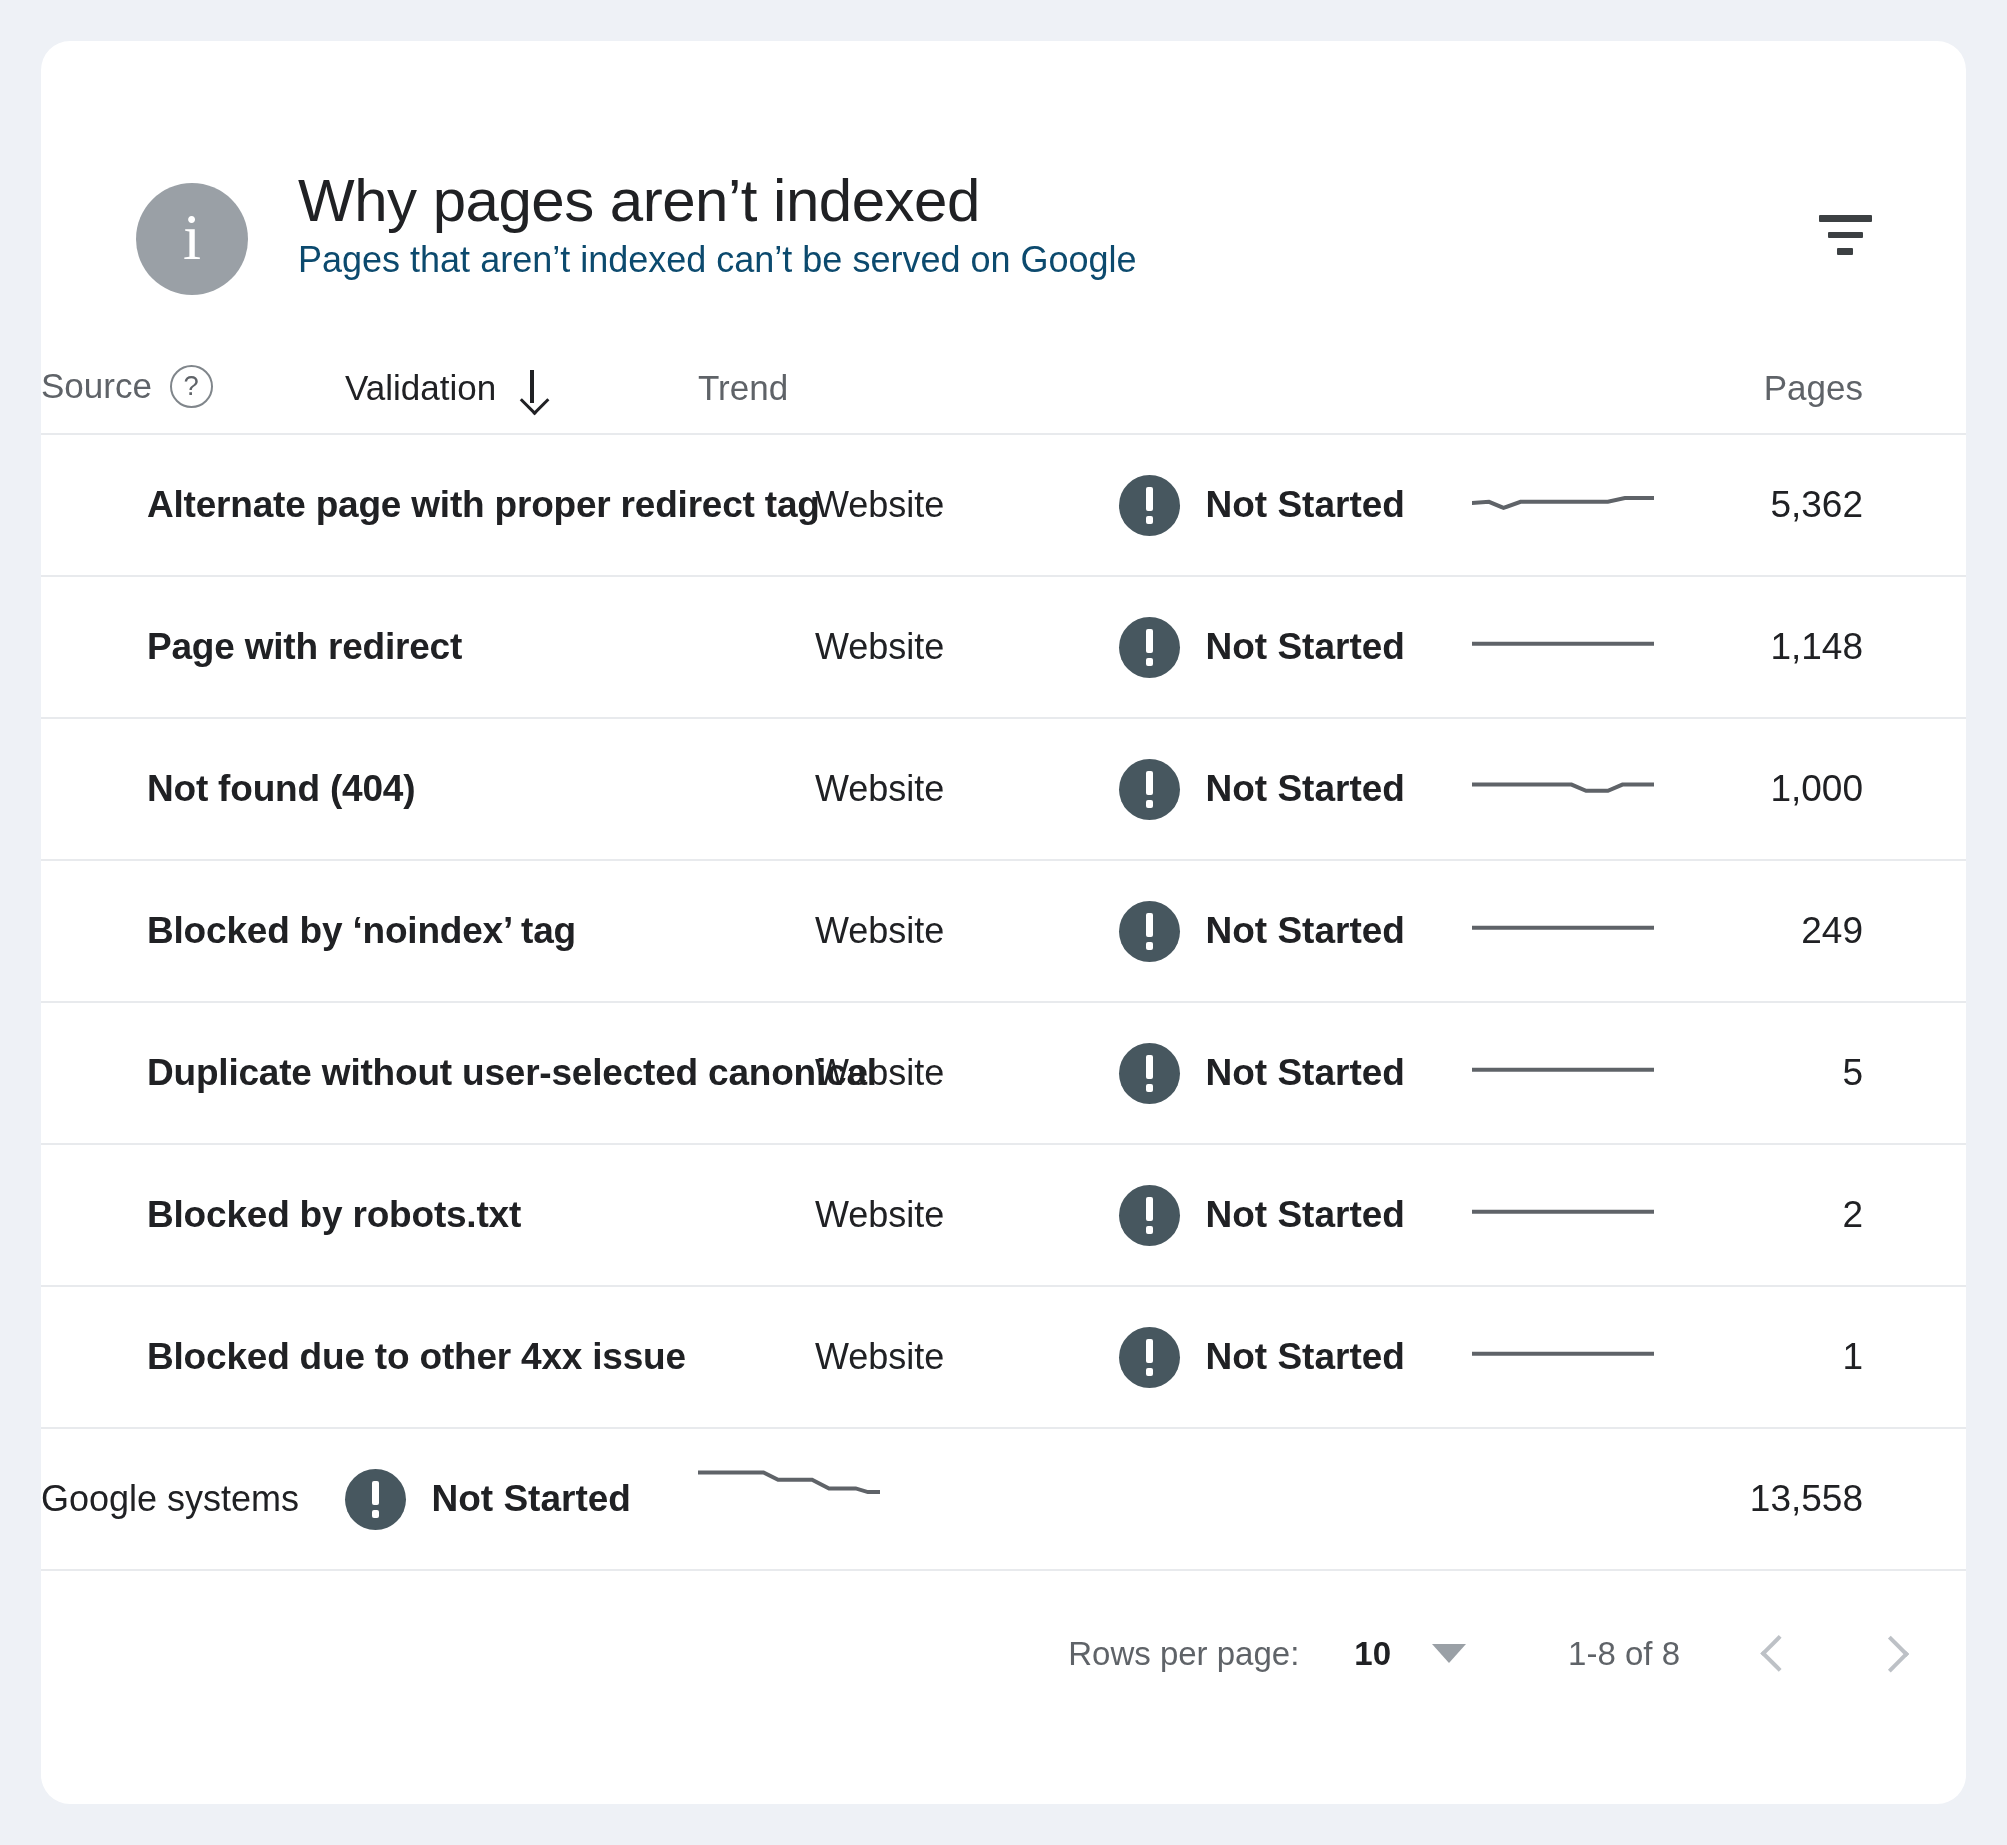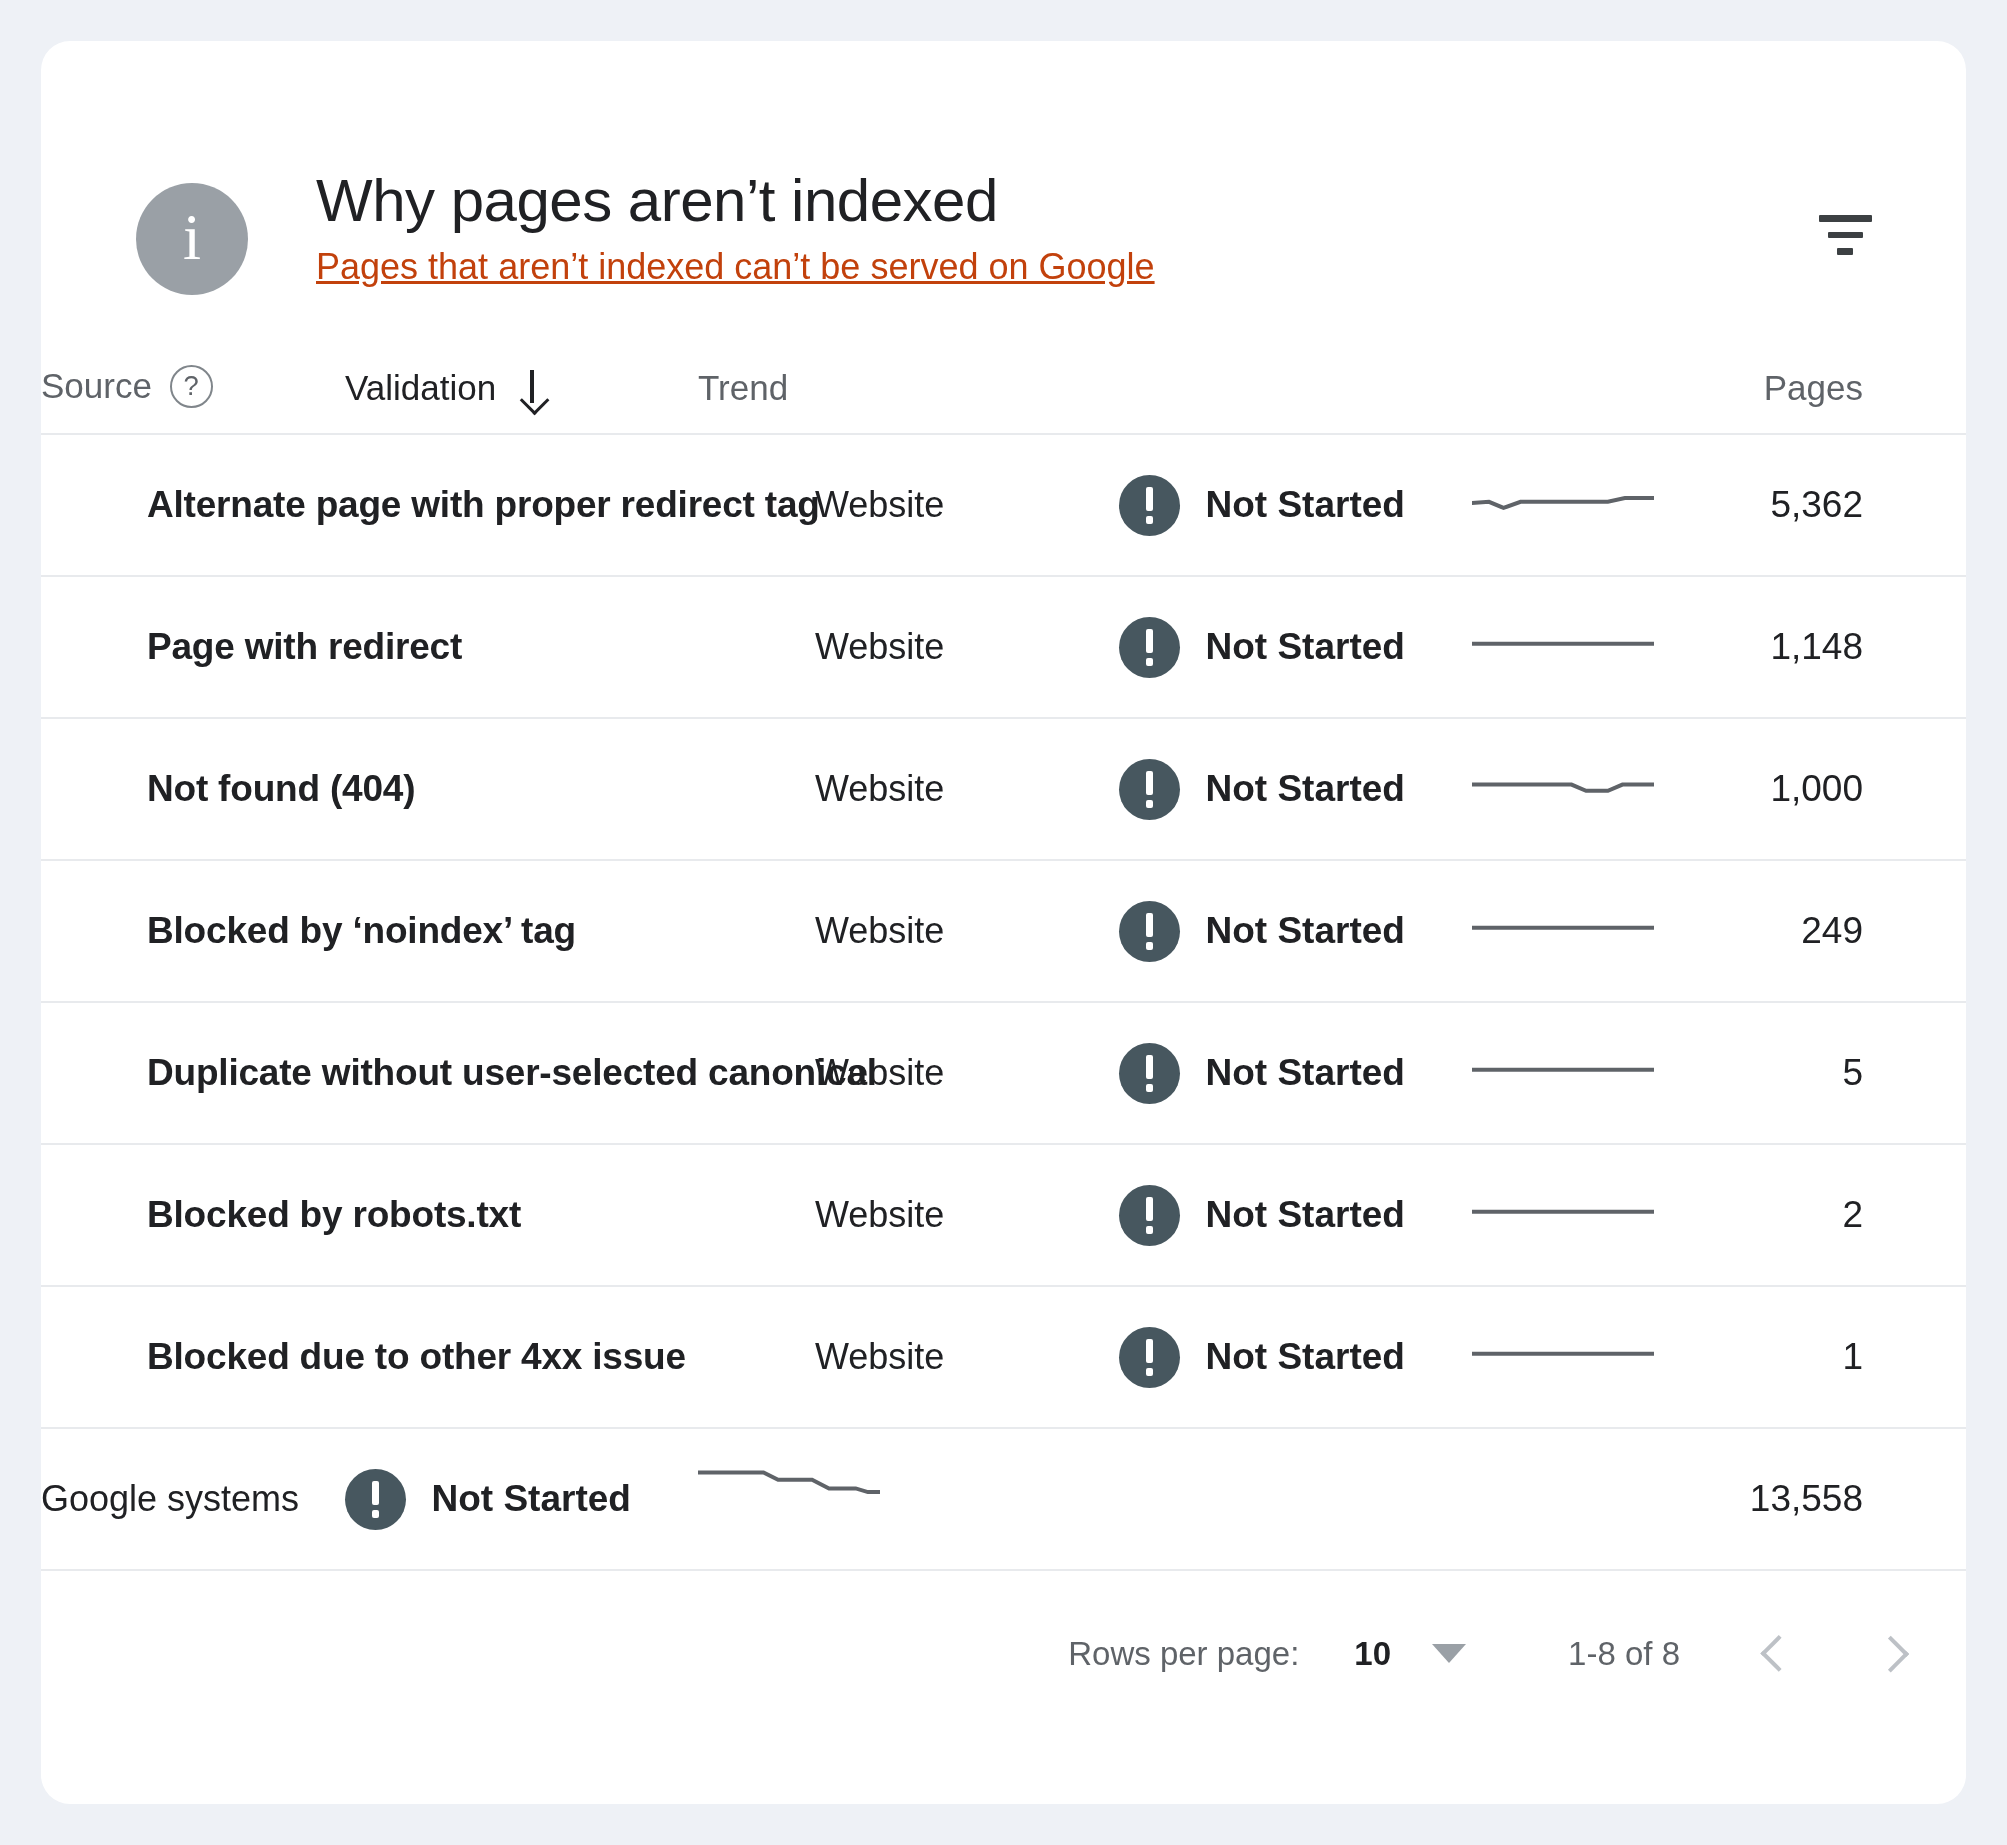--- a/index.html
+++ b/index.html
@@ -55,39 +55,38 @@
     font-size: 65px;
     font-weight: 400;
     line-height: 1;
     font-family: "Liberation Serif", serif;
     letter-spacing: 0;
     transform: translateY(-2px);
   }
 
   .header-text {
     position: absolute;
-    left: 275px;
+    left: 257px;
     top: 125px;
   }
   .header-title {
     font-size: 60px;
     font-weight: 400;
     color: #202124;
     letter-spacing: -0.5px;
     line-height: 1.15;
     white-space: nowrap;
   }
   .header-subtitle {
-    margin-top: 11px;
+    margin-top: 4px;
     font-size: 36px;
     font-weight: 400;
-    color: #c2410c;
+    color: #0c4a6e;
     letter-spacing: 0;
     white-space: nowrap;
-    text-decoration: underline;
   }
 
   .filter-button {
     position: absolute;
     right: 74px;
     top: 147px;
     width: 94px;
     height: 94px;
     display: flex;
     flex-direction: column;

